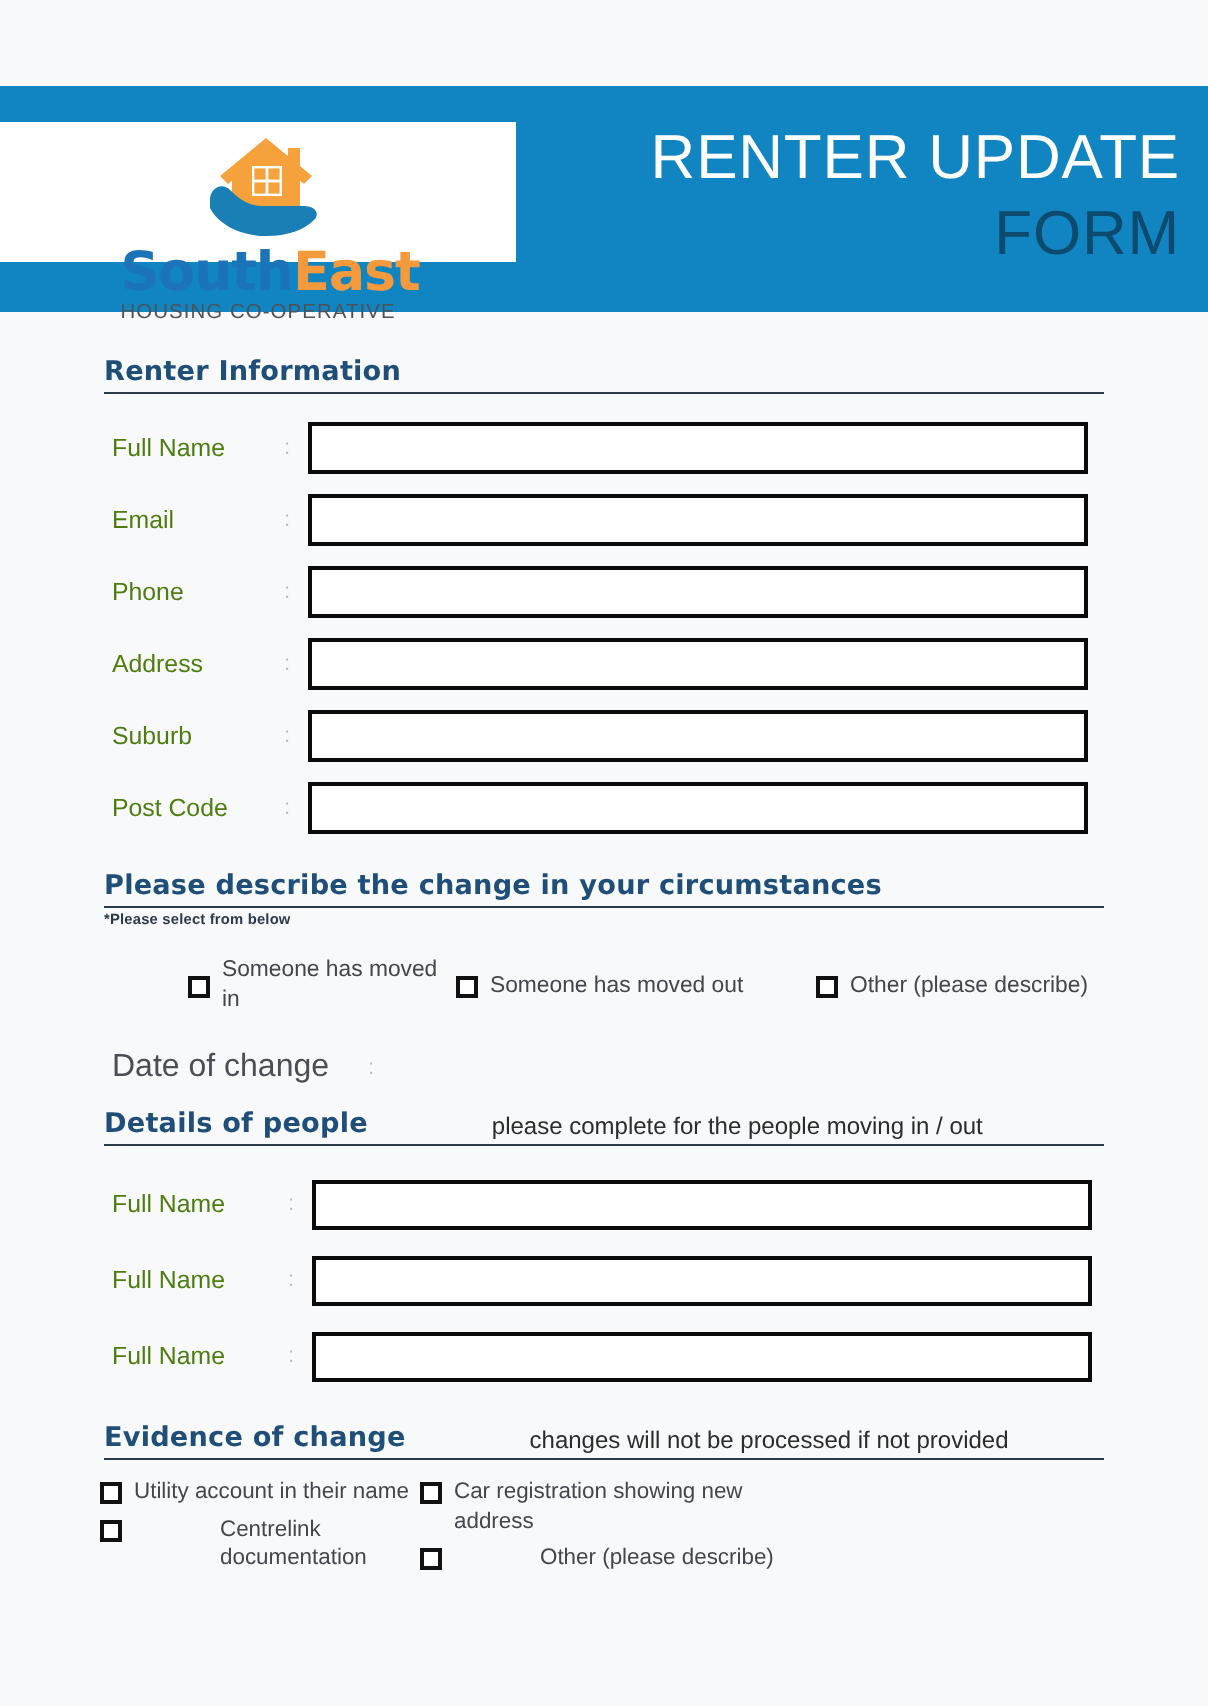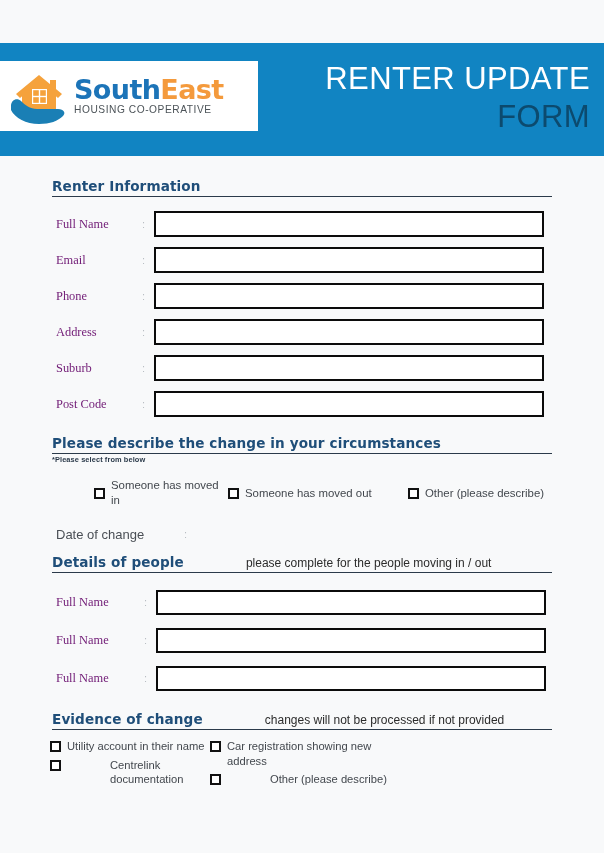--- a/index.html
+++ b/index.html
@@ -29,20 +29,21 @@
   .logo-box {
     position: absolute;
     left: 0;
     top: 61px;
     width: 258px;
     height: 70px;
     background: #ffffff;
     display: flex;
     align-items: center;
     padding-left: 8px;
+    flex-direction: column;
   }
   .logo-mark {
     width: 62px;
     height: 58px;
     flex: 0 0 62px;
     position: relative;
   }
   .logo-text {
     margin-left: 4px;
     line-height: 1;
@@ -135,23 +136,23 @@
   }
 
   
   .field-row {
     display: flex;
     align-items: center;
     margin: 0 0 0 56px;
     height: 26px;
   }
   .field-label {
-    font-family: Liberation Serif, serif;
+    font-family: Liberation Sans, sans-serif;
     font-size: 12.4px;
-    color: #701a75;
+    color: #4d7c0f;
     width: 86px;
     flex: 0 0 86px;
     white-space: nowrap;
   }
   .field-colon {
     font-family: "Liberation Sans", sans-serif;
     font-size: 11px;
     color: #b9bec3;
     width: 12px;
     flex: 0 0 12px;
@@ -196,21 +197,21 @@
   .change-options .opt:nth-child(2) { width: 180px; }
 
   .date-row {
     display: flex;
     align-items: center;
     margin: 16px 0 0 56px;
     height: 20px;
   }
   .date-label {
     font-family: "Liberation Sans", sans-serif;
-    font-size: 13px;
+    font-size: 16px;
     color: #4a4f55;
     width: 128px;
     flex: 0 0 128px;
   }
   .date-colon {
     font-family: "Liberation Sans", sans-serif;
     font-size: 11px;
     color: #b9bec3;
   }
 

